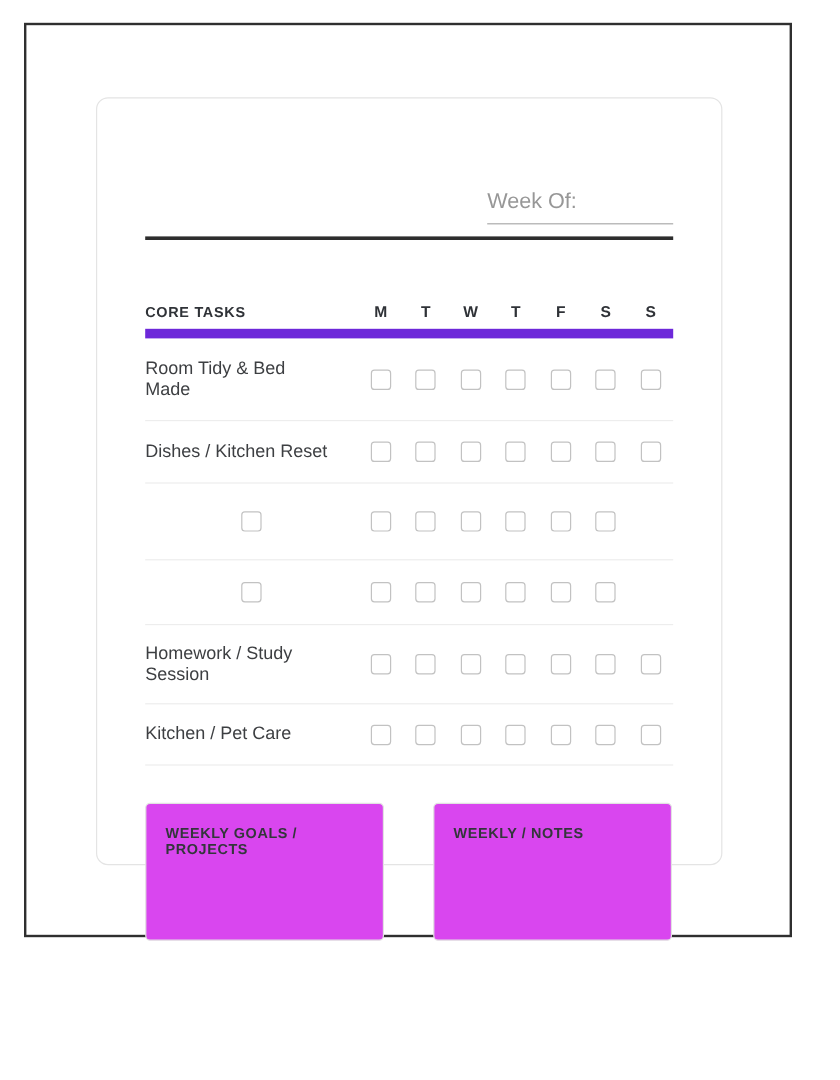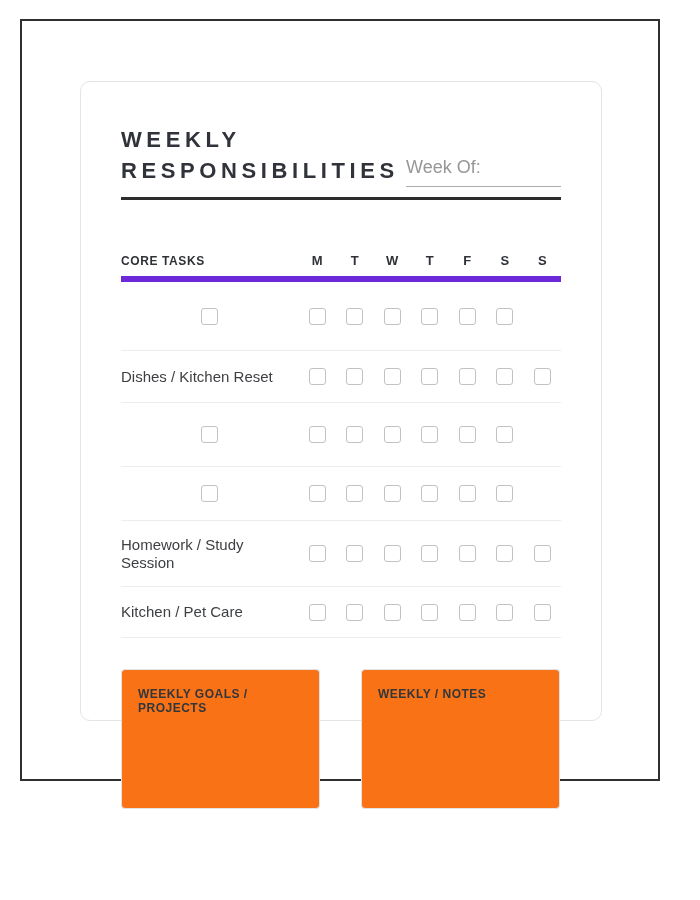--- a/index.html
+++ b/index.html
@@ -60,21 +60,21 @@
   .task-table {
     position: absolute;
     left: 121px; top: 245px;
     width: 440px;
   }
   .thead {
     display: grid;
     grid-template-columns: 177.5px repeat(7, 37.5px);
     align-items: center;
     height: 37px;
-    border-bottom: 6px solid #6d28d9;
+    border-bottom: 8px solid #6d28d9;
   }
   .th-tasks {
     font-size: 12px;
     font-weight: 700;
     letter-spacing: 0.6px;
     color: #2f3237;
   }
   .th-day {
     font-size: 13px;
     font-weight: 700;
@@ -97,22 +97,22 @@
   .cb-cell { display: flex; justify-content: center; align-items: center; }
   .checkbox {
     width: 17px; height: 17px;
     border: 1px solid #c2c2c2;
     border-radius: 3px;
     background: #ffffff;
   }
   .note-box {
     position: absolute;
     top: 669px;
-    width: 199px; height: 140px;
-    background: #f97316;
+    width: 199px; height: 115px;
+    background: #d946ef;
     border: 1px solid #e2e2e2;
     border-radius: 4px;
     padding: 17px 14px 10px 16px;
   }
   .note-box.goals  { left: 121px; }
   .note-box.rewards{ left: 361px; }
   .note-label {
     font-size: 12px;
     font-weight: 700;
     letter-spacing: 0.5px;
@@ -126,40 +126,41 @@
   }
 </style>
 </head>
 <body>
 
 <div class="page">
   <div class="frame"></div>
 
   <div class="card"></div>
 
-  <h1 class="title">WEEKLY RESPONSIBILITIES</h1>
 
   <span class="week-of-label">Week Of:</span>
   <div class="week-of-line"></div>
 
   <div class="title-rule"></div>
 
   <div class="task-table">
     <div class="thead">
       <div class="th-tasks">CORE TASKS</div>
       <div class="th-day">M</div>
       <div class="th-day">T</div>
       <div class="th-day">W</div>
       <div class="th-day">T</div>
       <div class="th-day">F</div>
       <div class="th-day">S</div>
       <div class="th-day">S</div>
     </div>
 
     <div class="trow" style="height:69px">
+      <div class="task-label">Room Tidy &amp; Bed
+Made</div>
       <div class="cb-cell">
           <div class="checkbox"></div>
         </div>
       <div class="cb-cell">
           <div class="checkbox"></div>
         </div>
       <div class="cb-cell">
           <div class="checkbox"></div>
         </div>
       <div class="cb-cell">

